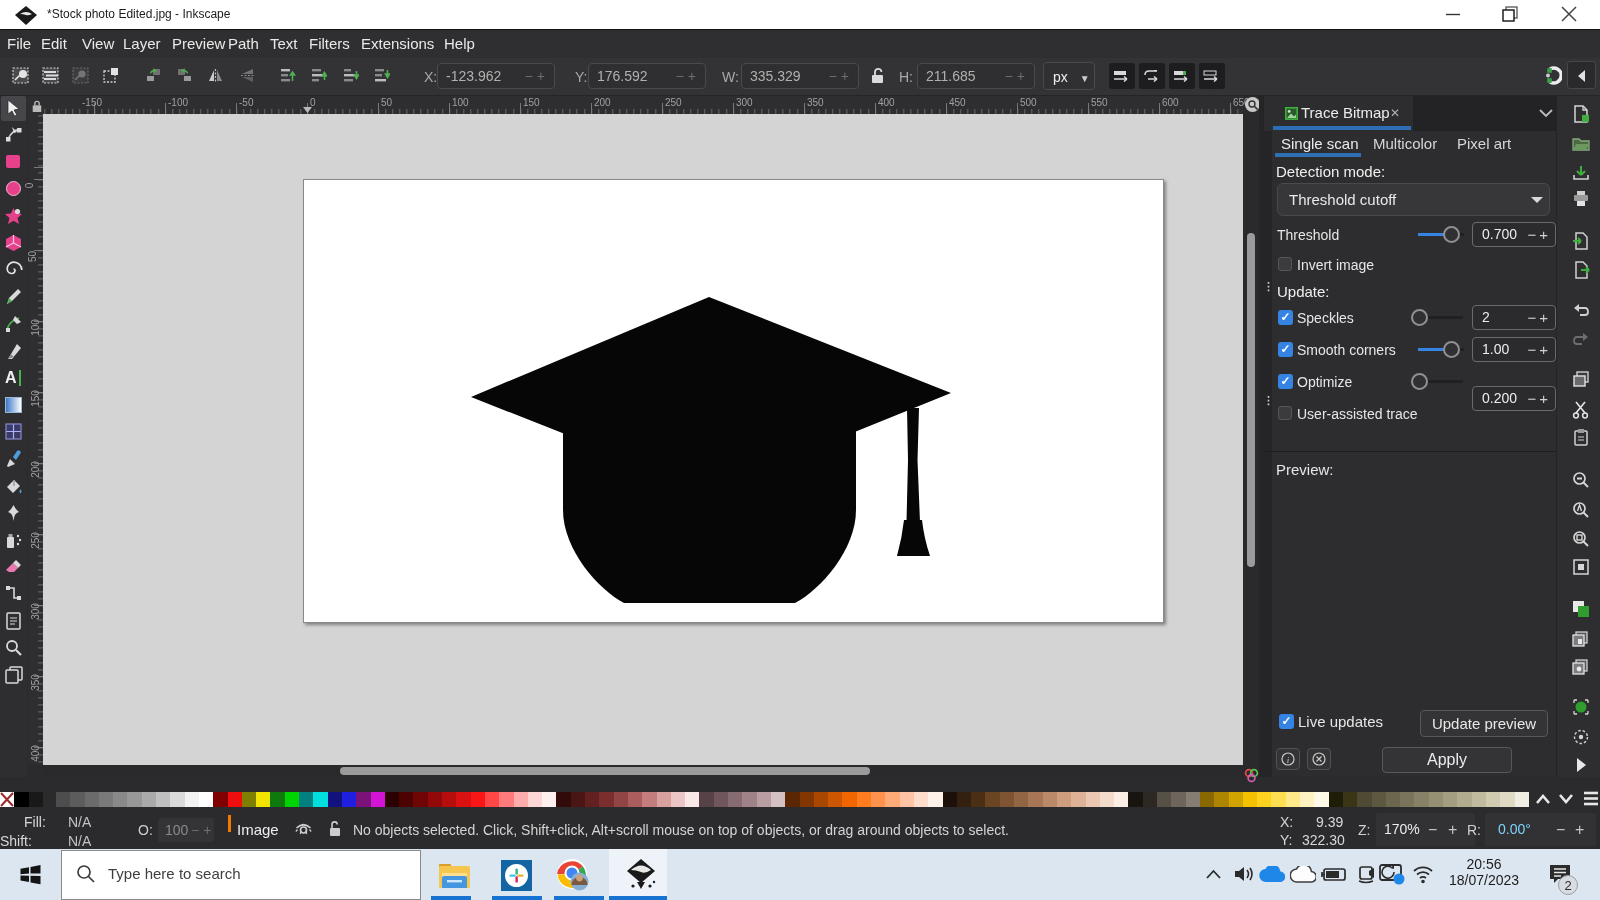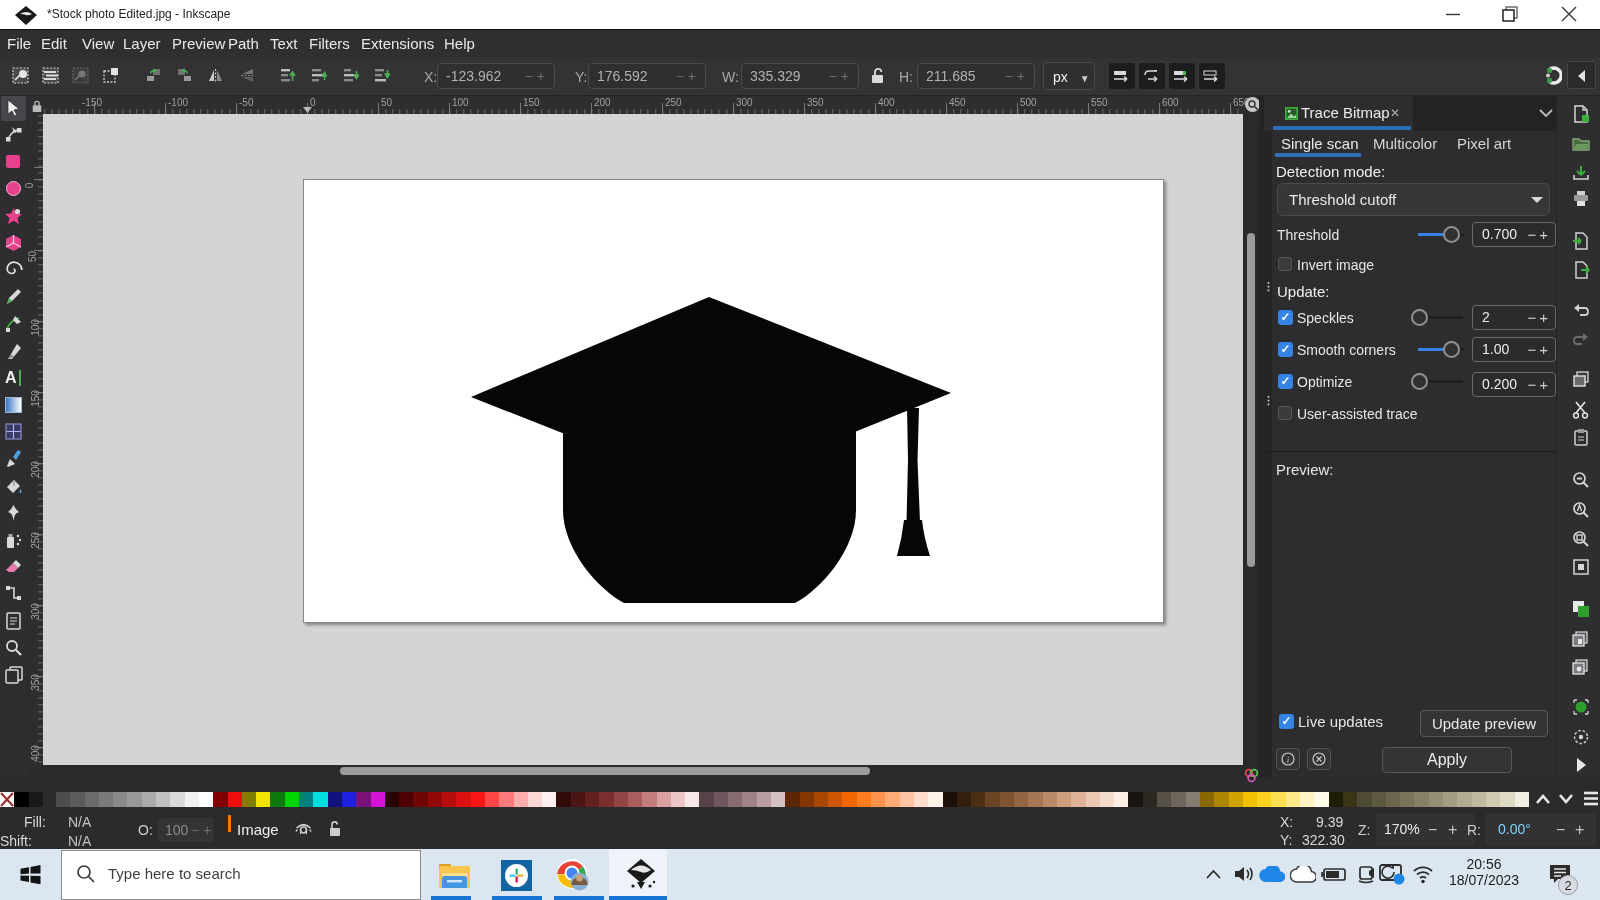--- a/index.html
+++ b/index.html
@@ -407,21 +407,21 @@
   <div class="pl" style="left:1297px;top:342px">Smooth corners</div>
   <div class="abs" style="left:1418px;top:348px;width:26px;height:3px;background:#3584e4"></div>
   <div class="abs" style="left:1444px;top:348px;width:20px;height:3px;background:#202022"></div>
   <div class="knob" style="left:1443px;top:341px"></div>
   <div class="vbox" style="left:1472px;top:337px">1.00<span class="vspin">−+</span></div>
 
   <div class="cbc" style="left:1278px;top:374px">✓</div>
   <div class="pl" style="left:1297px;top:374px">Optimize</div>
   <div class="abs" style="left:1428px;top:380px;width:35px;height:3px;background:#202022"></div>
   <div class="knob" style="left:1411px;top:373px"></div>
-  <div class="vbox" style="left:1472px;top:372px">0.200<span class="vspin">−+</span></div>
+  <div class="vbox" style="left:1472px;top:386px">0.200<span class="vspin">−+</span></div>
 
   <div class="cb" style="left:1278px;top:406px"></div>
   <div class="pl" style="left:1297px;top:406px">User-assisted trace</div>
 
   <div class="abs" style="left:1265px;top:451px;width:292px;height:1px;background:#1e1e20"></div>
   <div class="pl" style="left:1276px;top:461px;font-size:15px">Preview:</div>
 
   <div class="cbc" style="left:1279px;top:714px">✓</div>
   <div class="pl" style="left:1298px;top:713px;font-size:15px">Live updates</div>
   <div class="abs" style="left:1420px;top:710px;width:128px;height:27px;background:#343436;border:1px solid #58585a;border-radius:4px;color:#e8e8e8;font-size:15px;text-align:center;line-height:25px">Update preview</div>
@@ -667,20 +667,21 @@
     <div class="abs" style="left:237px;top:11px;color:#ededed;font-size:15px">Image</div>
     <svg class="abs" style="left:295px;top:13px" width="17" height="13" viewBox="0 0 17 13">
           <path d="M1.5 5 Q8.5 -1.5 15.5 5" fill="none" stroke="#cdcdcd" stroke-width="1.7"></path>
           <circle cx="8.5" cy="7" r="3" fill="none" stroke="#cdcdcd" stroke-width="1.7"></circle>
           <path d="M2.5 6.5 l-1.7 2 M6 8.5 l-0.7 2.5 M11 8.5 l0.7 2.5 M14.5 6.5 l1.7 2" stroke="#cdcdcd" stroke-width="1.2"></path>
         </svg>
     <svg class="abs" style="left:328px;top:10px" width="14" height="17" viewBox="0 0 14 17">
           <rect x="2" y="8" width="10" height="8" rx="1" fill="#cdcdcd"></rect>
           <path d="M9 8 V4.5 a2.6 2.6 0 0 1 5.2 0" fill="none" stroke="#cdcdcd" stroke-width="1.6" transform="translate(-5,0)"></path>
         </svg>
+    <div class="abs" style="left:353px;top:12px;color:#d4d4d4">No objects selected. Click, Shift+click, Alt+scroll mouse on top of objects, or drag around objects to select.</div>
     <div class="abs" style="left:1280px;top:4px">X:</div>
     <div class="abs" style="left:1316px;top:4px">9.39</div>
     <div class="abs" style="left:1280px;top:22px">Y:</div>
     <div class="abs" style="left:1302px;top:22px">322.30</div>
     <div class="abs" style="left:1358px;top:12px;color:#cfcfcf">Z:</div>
     <div class="abs" style="left:1376px;top:3px;width:99px;height:33px;background:#323234;border-radius:3px"></div>
     <div class="abs" style="left:1384px;top:11px;color:#ececec">170%</div>
     <div class="abs" style="left:1428px;top:11px;color:#c6c6c6;font-size:16px">−</div>
     <div class="abs" style="left:1448px;top:11px;color:#c6c6c6;font-size:16px">+</div>
     <div class="abs" style="left:1467px;top:12px;color:#cfcfcf">R:</div>

